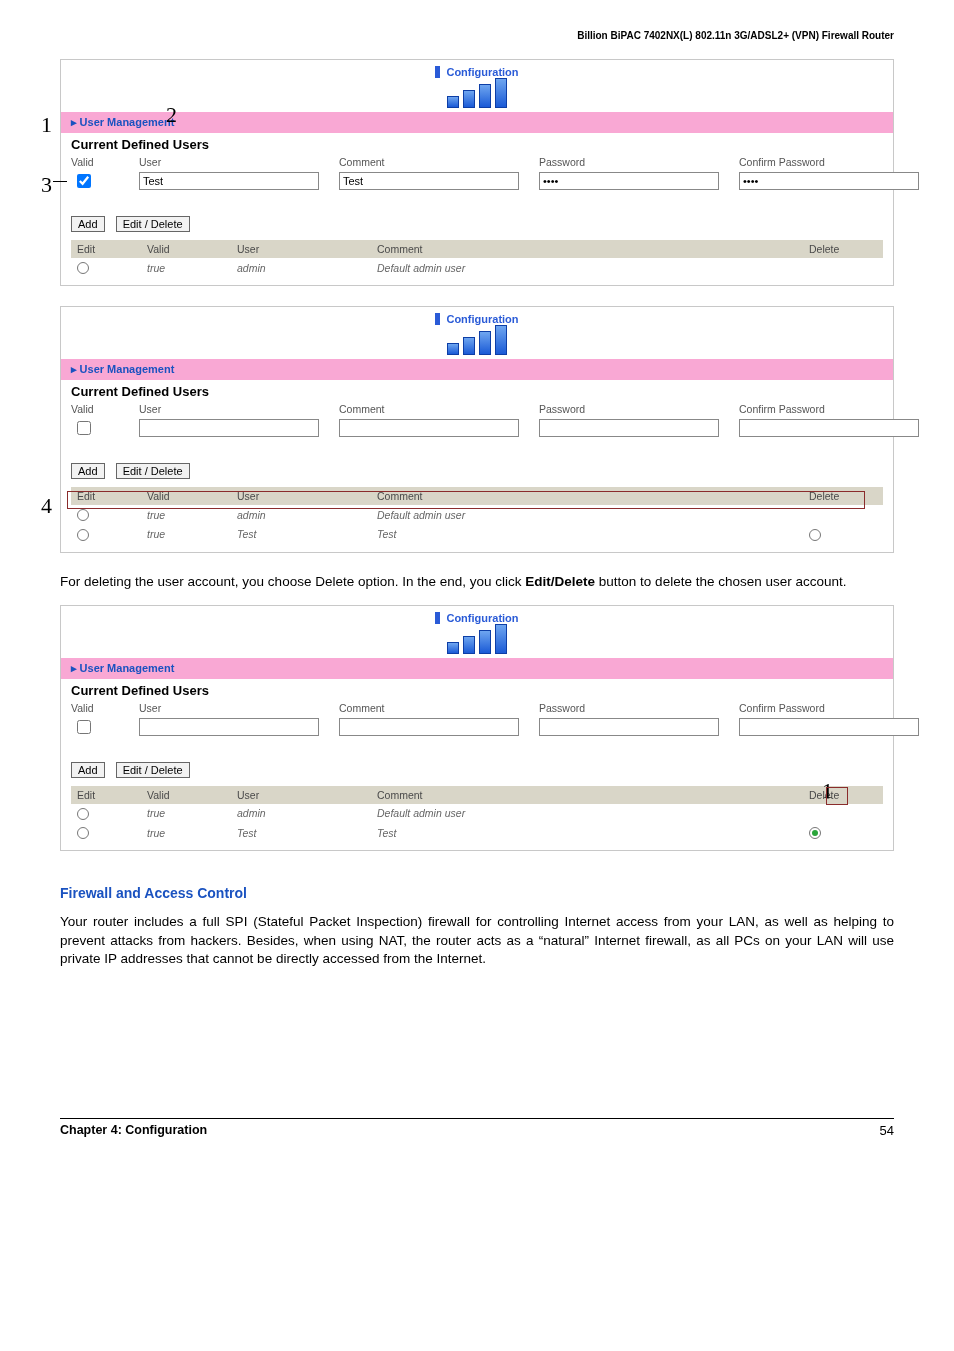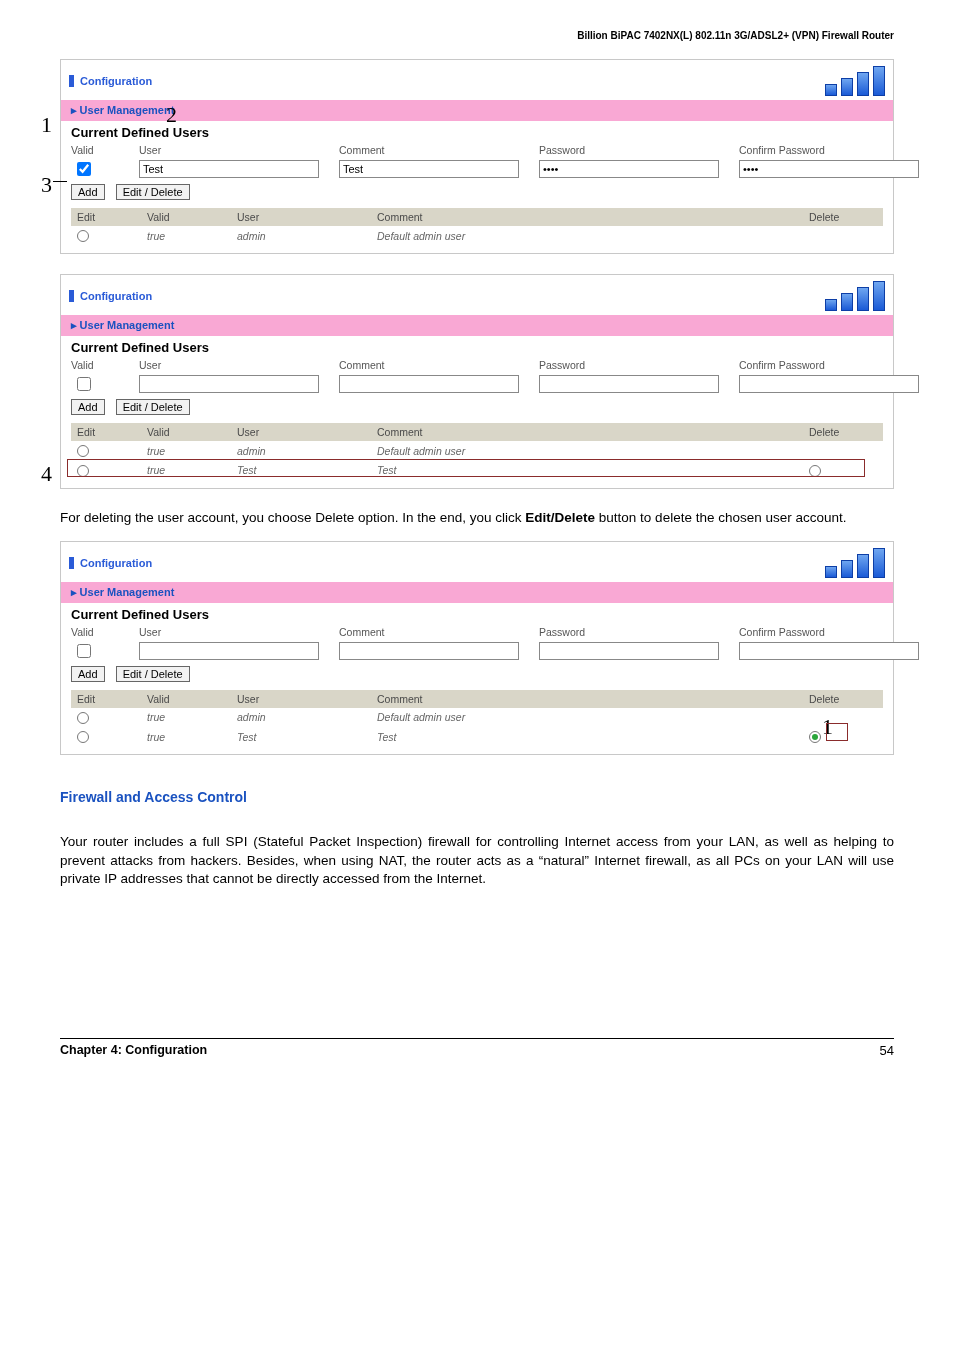--- a/index.html
+++ b/index.html
@@ -1,31 +1,31 @@
 <!DOCTYPE html>
 <html><head>
 <meta charset="utf-8">
 <style>
   * { box-sizing: border-box; margin: 0; padding: 0; }
   body { font-family: Arial, Helvetica, sans-serif; font-size: 11px; background: #fff; color: #000; width: 954px; margin: 0 auto; padding: 0 60px 30px 60px; }
   .doc-title { font-weight: bold; font-size: 10px; text-align: right; margin: 30px 0 18px 0; }
   .panel { border: 1px solid #c8c8c8; background: #fff; margin-bottom: 20px; position: relative; }
-  .panel-header { display: flex; align-items: center; justify-content: space-between; padding: 6px 8px 4px 8px; }
+  .panel-header { display: flex; align-items: center; justify-content: space-between; padding: 6px 8px 4px 8px; flex-direction: column; }
   .panel-title { color: #2a5bd7; font-weight: bold; font-size: 11px; border-left: 5px solid #2a5bd7; padding-left: 6px; }
   .logo-wrap { display:flex; gap:4px; align-items:flex-end; }
   .logo-bar { width: 12px; background: linear-gradient(#6fa6f0,#1a5ad6); border:1px solid #0d3ea6; }
   .lb1 { height: 12px; } .lb2 { height: 18px; } .lb3 { height: 24px; } .lb4 { height: 30px; }
   .section-band { background: #f9a8d4; color: #1a52c0; font-weight: bold; padding: 4px 10px; font-size: 11px; }
   .section-band::before { content: "\25B8\00a0"; color:#1a52c0; }
   .sub-head { font-weight: bold; padding: 4px 10px 2px 10px; font-size: 13px; }
   .form-row { display: grid; grid-template-columns: 48px 180px 180px 180px 180px; gap: 20px; align-items:center; padding: 2px 10px; }
   .form-row-labels { color:#555; font-size:10.5px; }
   .form-row input[type=text], .form-row input[type=password] { width: 100%; border: 1px solid #888; height: 18px; padding: 2px 3px; font-size: 11px; }
   .form-row input[type=checkbox] { width:14px;height:14px;margin-left:6px;}
-  .btn-row { padding: 4px 10px 8px 10px; }
+  .btn-row { padding: 4px 10px 8px 10px; margin-top: 20px; }
   .btn { border: 1px solid #666; background: #f2f2f2; padding: 1px 6px; font-size: 11px; cursor: pointer; margin-right: 8px; }
   .tbl { width: calc(100% - 20px); margin: 0 10px 8px 10px; border-collapse: collapse; font-size: 10.5px; }
   .tbl th { background: #d9d6c8; color:#4a4a4a; font-weight: normal; text-align:left; padding: 3px 6px; margin-top: 36px; }
   .tbl td { padding: 3px 6px; color:#666; font-style: italic; }
   .radio { width:12px;height:12px;border:1px solid #777;border-radius:50%;display:inline-block;background:#fff; vertical-align:middle;}
   .radio.on::after{content:"";display:block;width:6px;height:6px;border-radius:50%;background:#2aa53a;margin:2px;}
   .annot { position: absolute; font-family: 'Times New Roman', serif; font-size: 22px; color: #000; }
   .annot-line { position:absolute; background:#000; height:1px; }
   .hr-text { font-size: 13.5px; line-height: 1.35; margin: 6px 0 14px 0; text-align: justify; }
   .sec-head { color: #1a52c0; font-weight: bold; font-size: 14px; margin: 34px 0 0 0; }
@@ -210,18 +210,18 @@
       <td>true</td>
       <td>Test</td>
       <td>Test</td>
       <td><span class="radio on"></span></td>
     </tr>
   </tbody>
     </table>
 </div>
 
 <div class="sec-head">Firewall and Access Control</div>
-<p class="hr-text" style="margin-top:28px;">Your router includes a full SPI (Stateful Packet Inspection) firewall for controlling Internet access from your LAN, as well as helping to prevent attacks from hackers. Besides, when using NAT, the router acts as a “natural” Internet firewall, as all PCs on your LAN will use private IP addresses that cannot be directly accessed from the Internet.</p>
+<p class="hr-text" style="margin-top:12px;">Your router includes a full SPI (Stateful Packet Inspection) firewall for controlling Internet access from your LAN, as well as helping to prevent attacks from hackers. Besides, when using NAT, the router acts as a “natural” Internet firewall, as all PCs on your LAN will use private IP addresses that cannot be directly accessed from the Internet.</p>
 
 <div class="footer-line">
   <div class="footer-left">Chapter 4: Configuration</div>
   <div class="footer-right">54</div>
 </div>
 
 </body></html>

